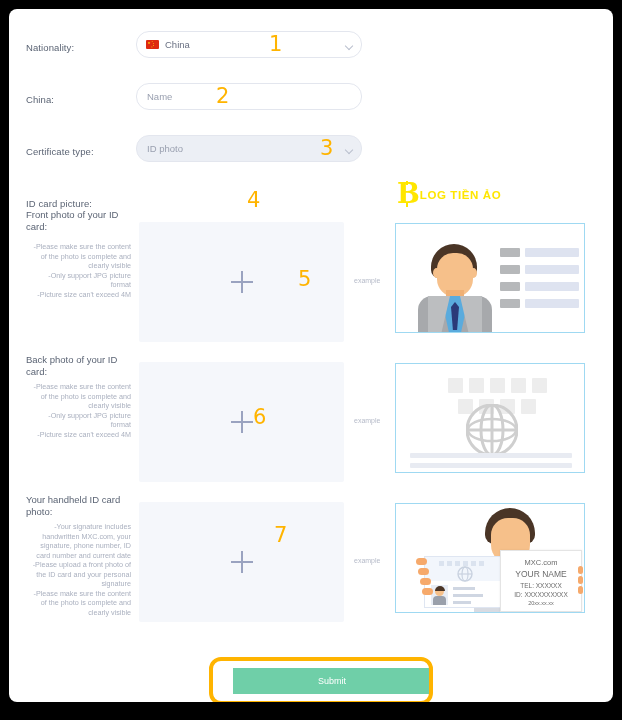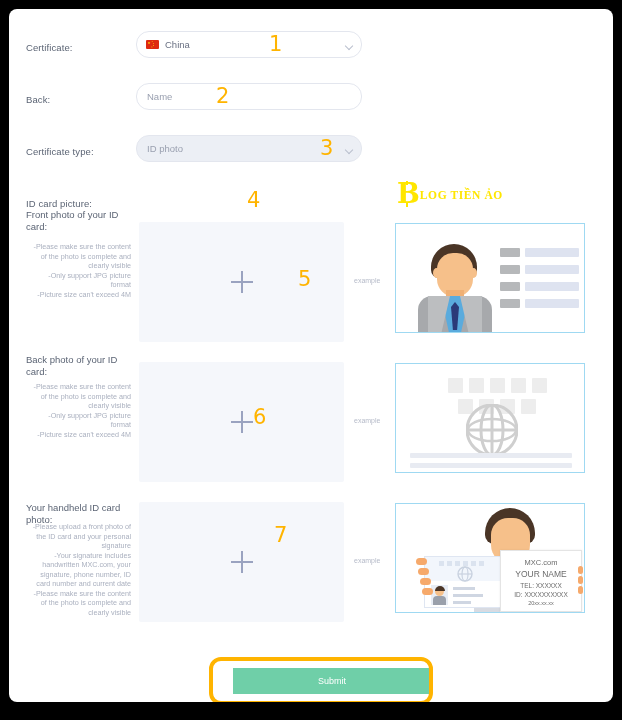--- a/index.html
+++ b/index.html
@@ -150,21 +150,21 @@
     content: "";
     position: absolute;
     left: 9px;
     width: 2px;
     height: 4px;
     background: #ffe600;
   }
   .logo-b::before { top: -2px; }
   .logo-b::after { bottom: -2px; }
   .logo-word {
-    font-family: Liberation Serif, serif;
+    font-family: Liberation Sans, sans-serif;
     font-weight: bold;
     font-size: 11.5px;
     letter-spacing: .6px;
     line-height: 19px;
     color: #ffe600;
   }
 
   
   .section { position: absolute; left: 0; width: 604px; }
   .sec-title {
@@ -341,37 +341,37 @@
 </style>
 </head>
 <body>
 
 <div class="screen">
   <div class="card">
 
     <div class="form">
 
       <div class="row">
-        <div class="row-label">Certificate:</div>
+        <div class="row-label">Nationality:</div>
         <div class="field">
           <span class="flag">
             <span class="star-big"></span>
             <span class="star-sm s1"></span>
             <span class="star-sm s2"></span>
             <span class="star-sm s3"></span>
             <span class="star-sm s4"></span>
           </span>
           <span class="field-text has-flag">China</span>
           <span class="caret"></span>
         </div>
         <div class="anno" style="left:260px; top:3px;">1</div>
       </div>
 
       <div class="row">
-        <div class="row-label">Back:</div>
+        <div class="row-label">China:</div>
         <div class="field">
           <span class="field-text">Name</span>
         </div>
         <div class="anno" style="left:207px; top:3px;">2</div>
       </div>
 
       <div class="row">
         <div class="row-label">Certificate type:</div>
         <div class="field muted">
           <span class="field-text">ID photo</span>
@@ -473,24 +473,24 @@
           <line x1="1" y1="26" x2="51" y2="26" stroke="#cfcfcf" stroke-width="3"></line>
           <ellipse cx="26" cy="26" rx="24" ry="11" fill="none" stroke="#cfcfcf" stroke-width="2.5"></ellipse>
           <line x1="26" y1="1" x2="26" y2="51" stroke="#cfcfcf" stroke-width="3"></line>
         </svg>
         <span class="idb-bar" style="left:14px; top:89px; width:162px; height:5px;"></span>
         <span class="idb-bar" style="left:14px; top:99px; width:162px; height:5px;"></span>
       </div>
     </div>
 
     <div class="section" style="top:480px;">
-      <div class="sec-title" style="top:13px;">Your handheld ID card photo:</div>
+      <div class="sec-title" style="top:5px;">Your handheld ID card photo:</div>
       <div class="sec-notes" style="top:33px;">
+        <div>-Your signature includes handwritten MXC.com, your signature, phone number, ID card number and current date</div>
         <div>-Please upload a front photo of the ID card and your personal signature</div>
-        <div>-Your signature includes handwritten MXC.com, your signature, phone number, ID card number and current date</div>
         <div>-Please make sure the content of the photo is complete and clearly visible</div>
       </div>
 
       <div class="dropzone" style="top:13px;">
         <span class="plus"></span>
       </div>
       <div class="anno" style="left:265px; top:36px;">7</div>
 
       <div class="example-label" style="top:68px;">example</div>
 

